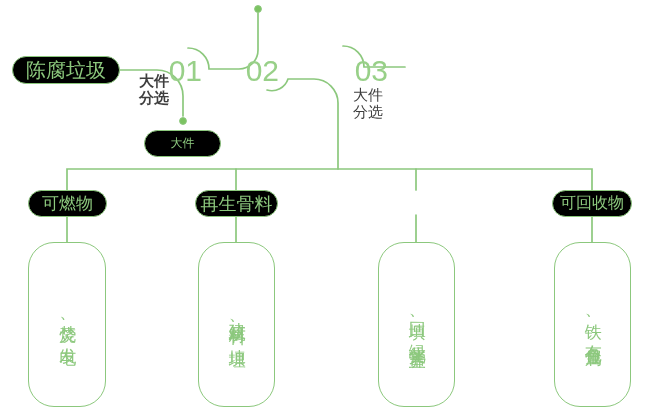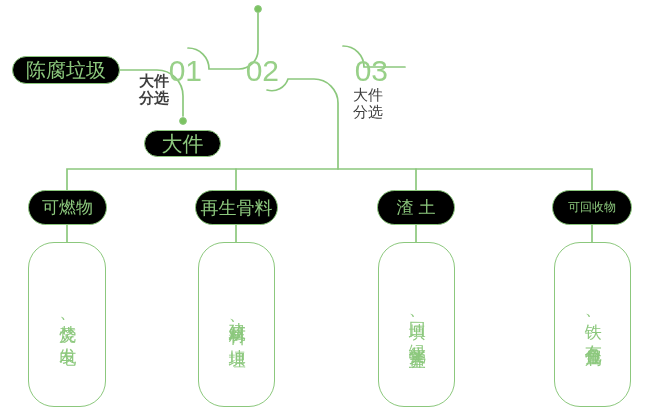--- a/index.html
+++ b/index.html
@@ -17,26 +17,26 @@
     position:absolute;
     border:1.6px solid var(--green);
     border-radius:999px;
     color:var(--green);
     display:flex;align-items:center;justify-content:center;
     box-sizing:border-box;
     background:#000000;
     white-space:nowrap;
   }
   .pill.source{left:12px;top:56px;width:108px;height:28px;font-size:20px;}
-  .pill.dajian{left:144px;top:130px;width:77px;height:27px;font-size:21px;}
-  .pill.cat{top:190px;height:35px;font-size:17px;}
+  .pill.dajian{left:144px;top:130px;width:77px;height:27px;font-size:12px;}
+  .pill.cat{top:190px;height:27px;font-size:17px;}
   .pill.cat.c1{left:28px;width:79px;}
   .pill.cat.c2{left:195px;width:83px;font-size:18px;text-align:right;}
   .pill.cat.c3{left:377px;width:78px;letter-spacing:5px;text-indent:5px;}
-  .pill.cat.c4{left:552px;width:80px;font-size:12px;text-align:center;}
+  .pill.cat.c4{left:552px;width:80px;font-size:16px;text-align:center;}
 
   
   .stepnum{
     position:absolute;top:56px;width:44px;height:30px;
     font-size:30px;line-height:30px;text-align:right;
     color:var(--green-num);
   }
   .stepnum.n1{left:158px;}
   .stepnum.n2{left:235px;}
   .stepnum.n3{left:315px;margin-left:29px;}
@@ -111,21 +111,20 @@
   <div class="stepnum n2">02</div>
   <div class="stepnum n3">03</div>
 
   <div class="plabel dajian-fx">大件分选</div>
   <div class="plabel jixie">大件分选</div>
 
   <div class="pill dajian">大件</div>
 
   <div class="pill cat c1">可燃物</div>
   <div class="pill cat c2">再生骨料</div>
-  <div class="pill cat c3">渣土</div>
   <div class="pill cat c4">可回收物</div>
 
   <div class="rbox b1">
     <span class="vtext">焚烧、发电</span>
   </div>
   <div class="rbox b2">
     <span class="vtext">建筑材料、填埋</span>
   </div>
   <div class="rbox b3">
     <span class="vtext">回填、绿化营养土</span>

